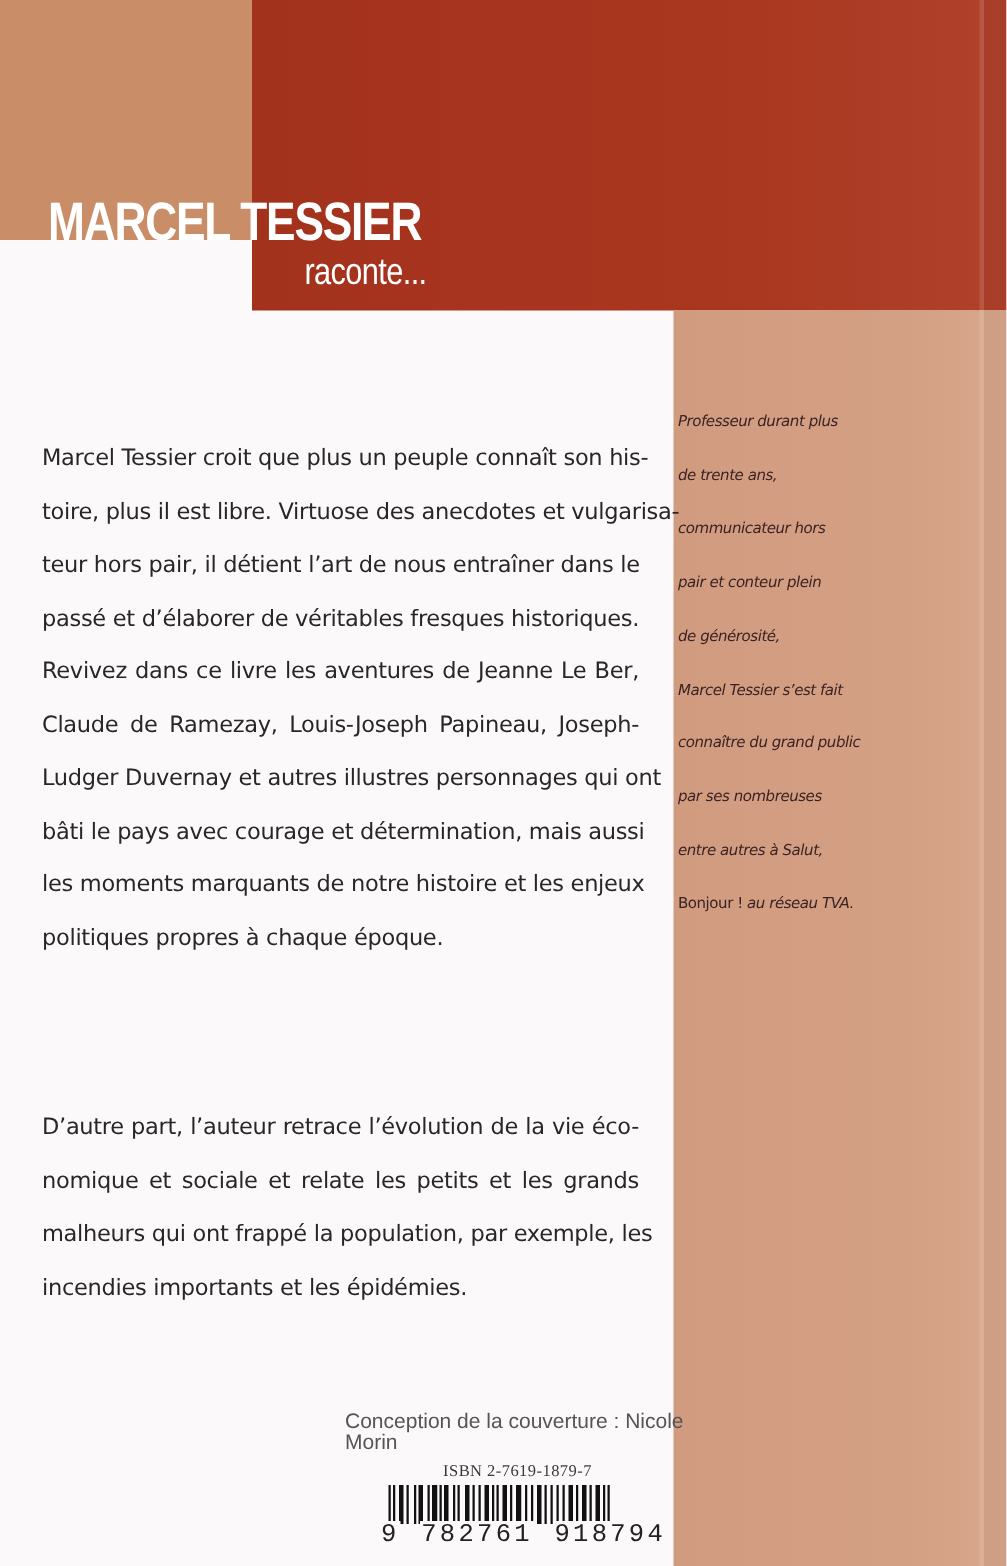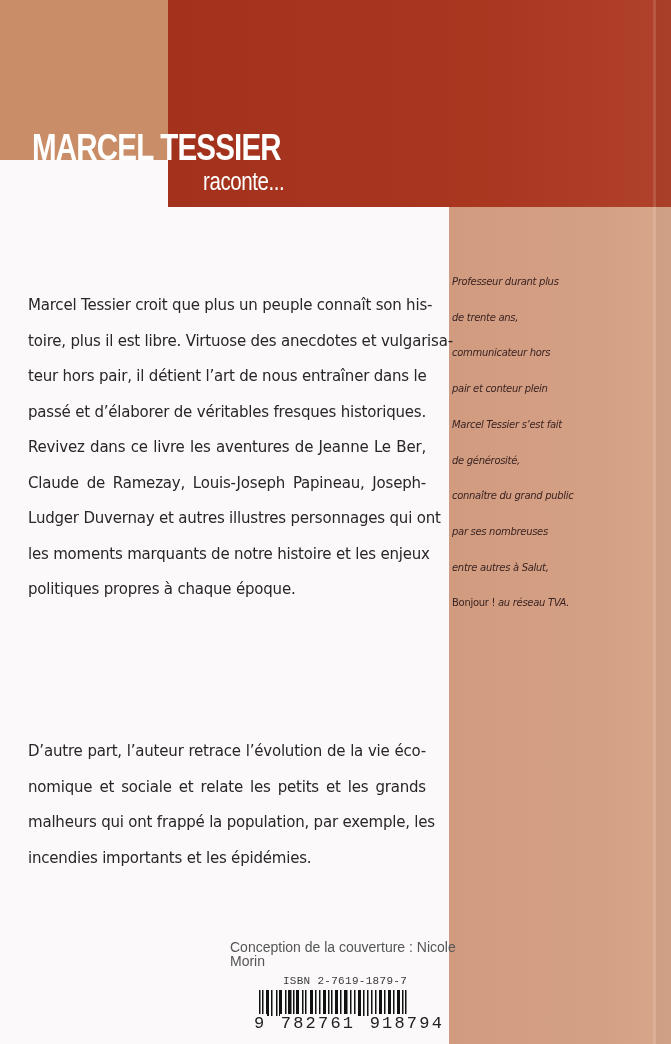--- a/index.html
+++ b/index.html
@@ -55,21 +55,21 @@
   .upright { font-style: normal; }
 
   .credits {
     position: absolute; left: 230px; top: 940px; width: 230px;
     text-align: left;
     font-family: "Liberation Sans", sans-serif;
     font-size: 14px; color: #555; line-height: 14px;
   }
   .isbn {
     position: absolute; left: 230px; top: 975px; width: 230px; text-align: center;
-    font-family: Liberation Mono, monospace; font-size: 11px; color: #3a3a3a;
+    font-family: Liberation Serif, serif; font-size: 11px; color: #3a3a3a;
     letter-spacing: 0.3px;
   }
   .barcode {
     position: absolute; left: 255px; top: 990px; width: 158px; height: 42px;
   }
   .barcode-digits {
     position: absolute; left: 253px; top: 1014px;
     font-family: Liberation Mono, monospace; font-size: 17px; color: #222;
     letter-spacing: 2.2px; background: transparent; white-space: nowrap;
   }
@@ -88,38 +88,39 @@
 <div class="subtitle">raconte...</div>
 
 <div class="body-text" id="para-1">
   <span class="line">Marcel Tessier croit que plus un peuple connaît son his-</span>
   <span class="line">toire, plus il est libre. Virtuose des anecdotes et vulgarisa-</span>
   <span class="line">teur hors pair, il détient l’art de nous entraîner dans le</span>
   <span class="line">passé et d’élaborer de véritables fresques historiques.</span>
   <span class="line">Revivez dans ce livre les aventures de Jeanne Le Ber,</span>
   <span class="line">Claude de Ramezay, Louis-Joseph Papineau, Joseph-</span>
   <span class="line">Ludger Duvernay et autres illustres personnages qui ont</span>
+  <span class="line">bâti le pays avec courage et détermination, mais aussi</span>
   <span class="line">les moments marquants de notre histoire et les enjeux</span>
   <span class="line last">politiques propres à chaque époque.</span>
 </div>
 
 <div class="body-text" id="para-2">
   <span class="line">D’autre part, l’auteur retrace l’évolution de la vie éco-</span>
   <span class="line">nomique et sociale et relate les petits et les grands</span>
   <span class="line">malheurs qui ont frappé la population, par exemple, les</span>
   <span class="line last">incendies importants et les épidémies.</span>
 </div>
 
 <div class="sidebar">
   <span class="line">Professeur durant plus</span>
   <span class="line">de trente ans,</span>
   <span class="line">communicateur hors</span>
   <span class="line">pair et conteur plein</span>
+  <span class="line">de générosité,</span>
   <span class="line">Marcel Tessier s’est fait</span>
-  <span class="line">de générosité,</span>
   <span class="line">connaître du grand public</span>
   <span class="line">par ses nombreuses</span>
   <span class="line">entre autres à Salut,</span>
   <span class="line"><span class="upright">Bonjour !</span><span> au réseau TVA.</span></span>
 </div>
 
 <div class="credits">
   <div>Conception de la couverture : Nicole Morin</div>
 </div>
 

